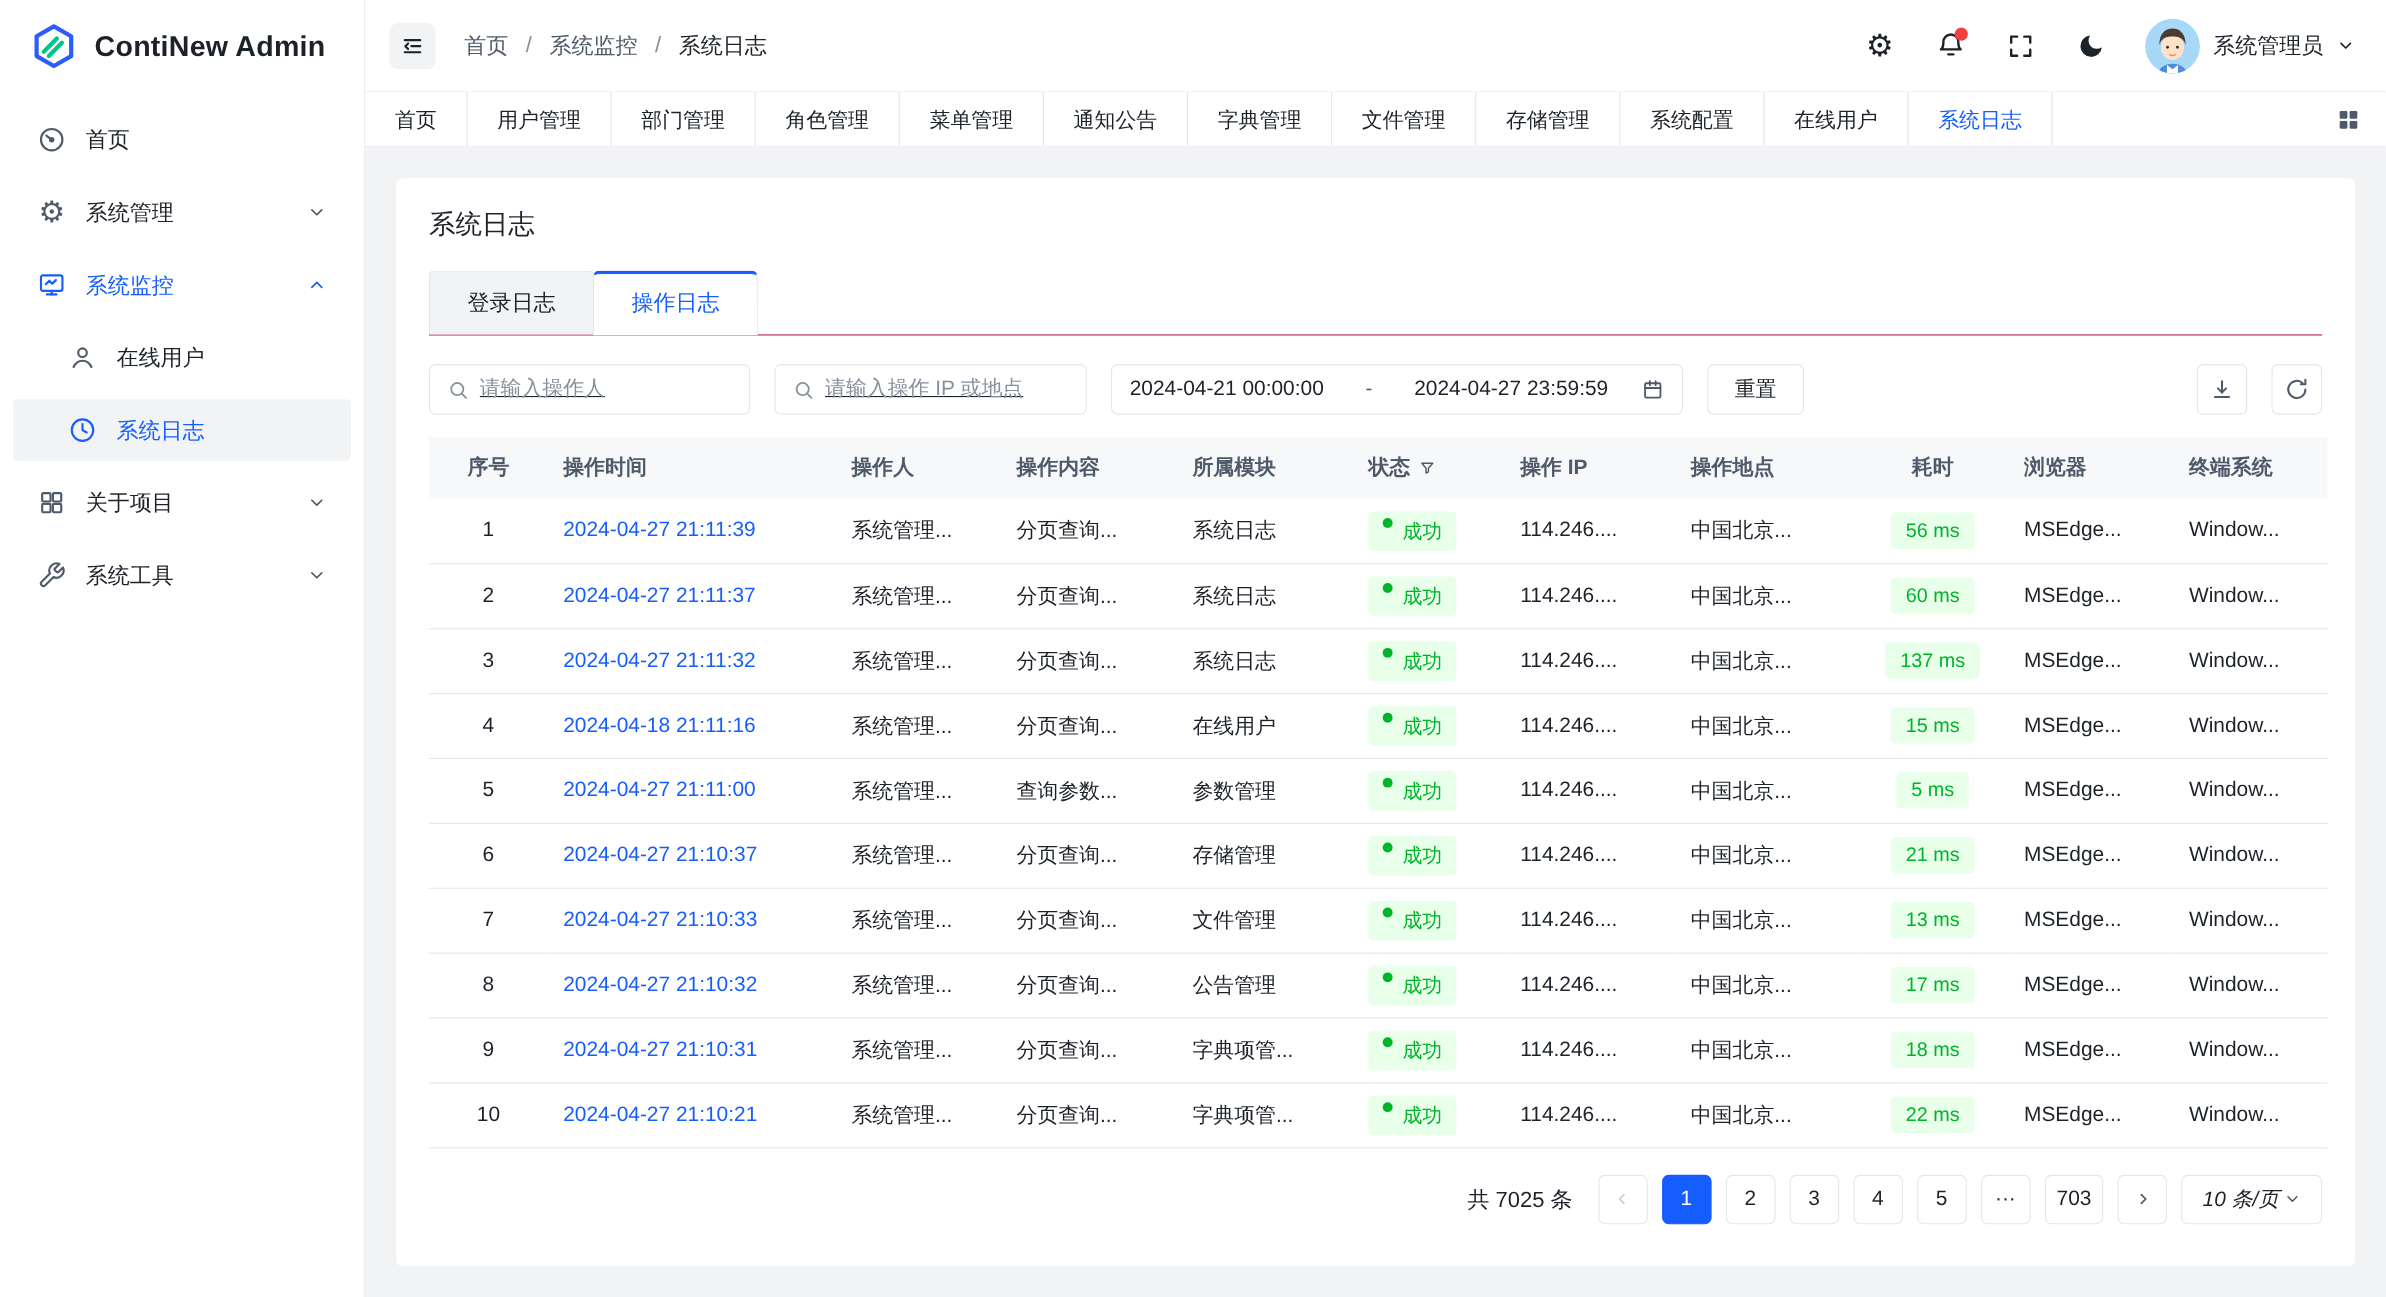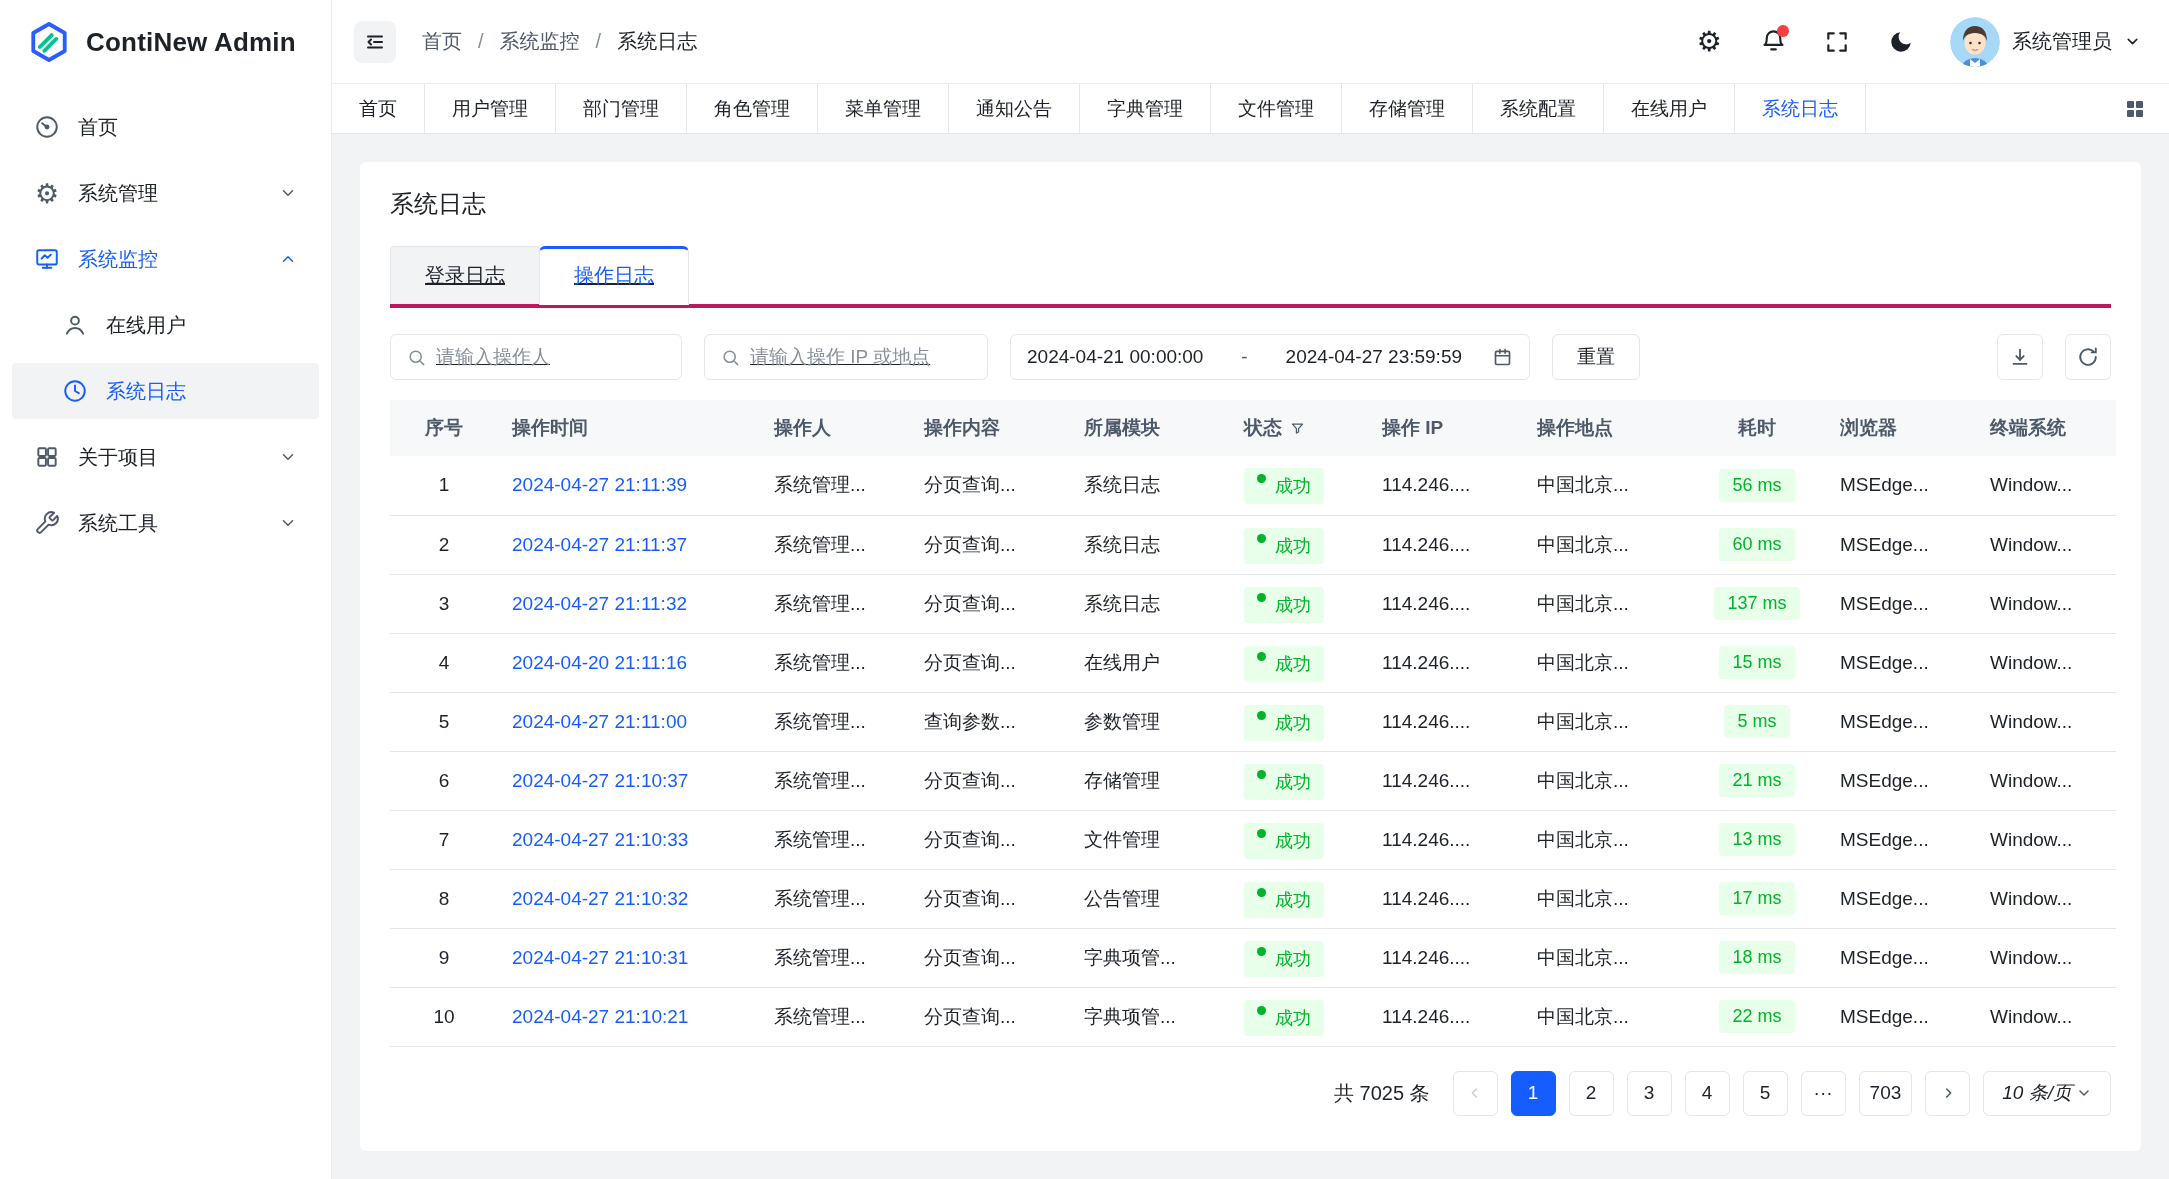--- a/index.html
+++ b/index.html
@@ -45,21 +45,21 @@
   .tabstrip { height:50px; background:#fff; border-bottom:1px solid #e5e6eb; display:flex; align-items:stretch; flex-shrink:0; }
   .strip-tab { display:flex; align-items:center; padding:0 27px; font-size:19px; color:#1d2129; border-right:1px solid #e5e6eb; cursor:pointer; white-space:nowrap; }
   .strip-tab.active { color:#165dff; }
   .strip-right { margin-left:auto; display:flex; align-items:center; padding:0 22px; cursor:pointer; color:#4e5969; }
 
   
   .content { flex:1; background:#f2f3f5; padding:28px; overflow:hidden; }
   .card { background:#fff; border-radius:6px; height:100%; padding:26px 30px; display:flex; flex-direction:column; }
   .page-title { font-size:24px; font-weight:500; color:#1d2129; }
 
-  .cardtabs { display:flex; border-bottom:4px solid #be185d; margin-top:26px;text-decoration:underline; }
+  .cardtabs { display:flex; border-bottom:1px solid #be185d; margin-top:26px; }
   .cardtab { padding:15px 34px; font-size:20px; background:#f2f3f5; border:1px solid #e5e6eb; border-bottom:none; color:#1d2129; cursor:pointer; margin-right:-1px; border-radius:4px 4px 0 0; }
   .cardtab.active { background:#fff; color:#165dff; border-top:3px solid #165dff; position:relative; margin-bottom:-1px; padding-top:13px; border-bottom:1px solid #fff; border-radius:6px 6px 0 0; }
 
   .filters { display:flex; align-items:center; gap:22px; margin-top:26px; }
   .search-box { height:46px; border:1px solid #e5e6eb; border-radius:6px; display:flex; align-items:center; gap:10px; padding:0 16px; background:#fff; }
   .search-box input { border:none; outline:none; font-size:19px; width:100%; background:transparent; font-family:inherit; color:#1d2129;text-decoration:underline; }
   .search-box input::placeholder { color:#86909c; }
   .sb1 { width:292px; } .sb2 { width:284px; }
   .sicon { color:#86909c; flex-shrink:0; display:flex; }
   .daterange { height:46px; width:520px; border:1px solid #e5e6eb; border-radius:6px; display:flex; align-items:center; justify-content:space-between; padding:0 16px; background:#fff; cursor:pointer; }
@@ -441,21 +441,21 @@
             </td>
             <td>114.246....</td>
             <td>中国北京...</td>
             <td class="center"><span class="dur-badge">137 ms</span></td>
             <td>MSEdge...</td>
             <td>Window...</td>
           </tr>
 
           <tr>
             <td class="center">4</td>
-            <td><a class="tlink">2024-04-20 21:11:16</a></td>
+            <td><a class="tlink">2024-04-18 21:11:16</a></td>
             <td>系统管理...</td>
             <td>分页查询...</td>
             <td>在线用户</td>
             <td>
               <span class="status-badge">
                 <span class="status-dot"></span>
                 <span>成功</span>
               </span>
             </td>
             <td>114.246....</td>

